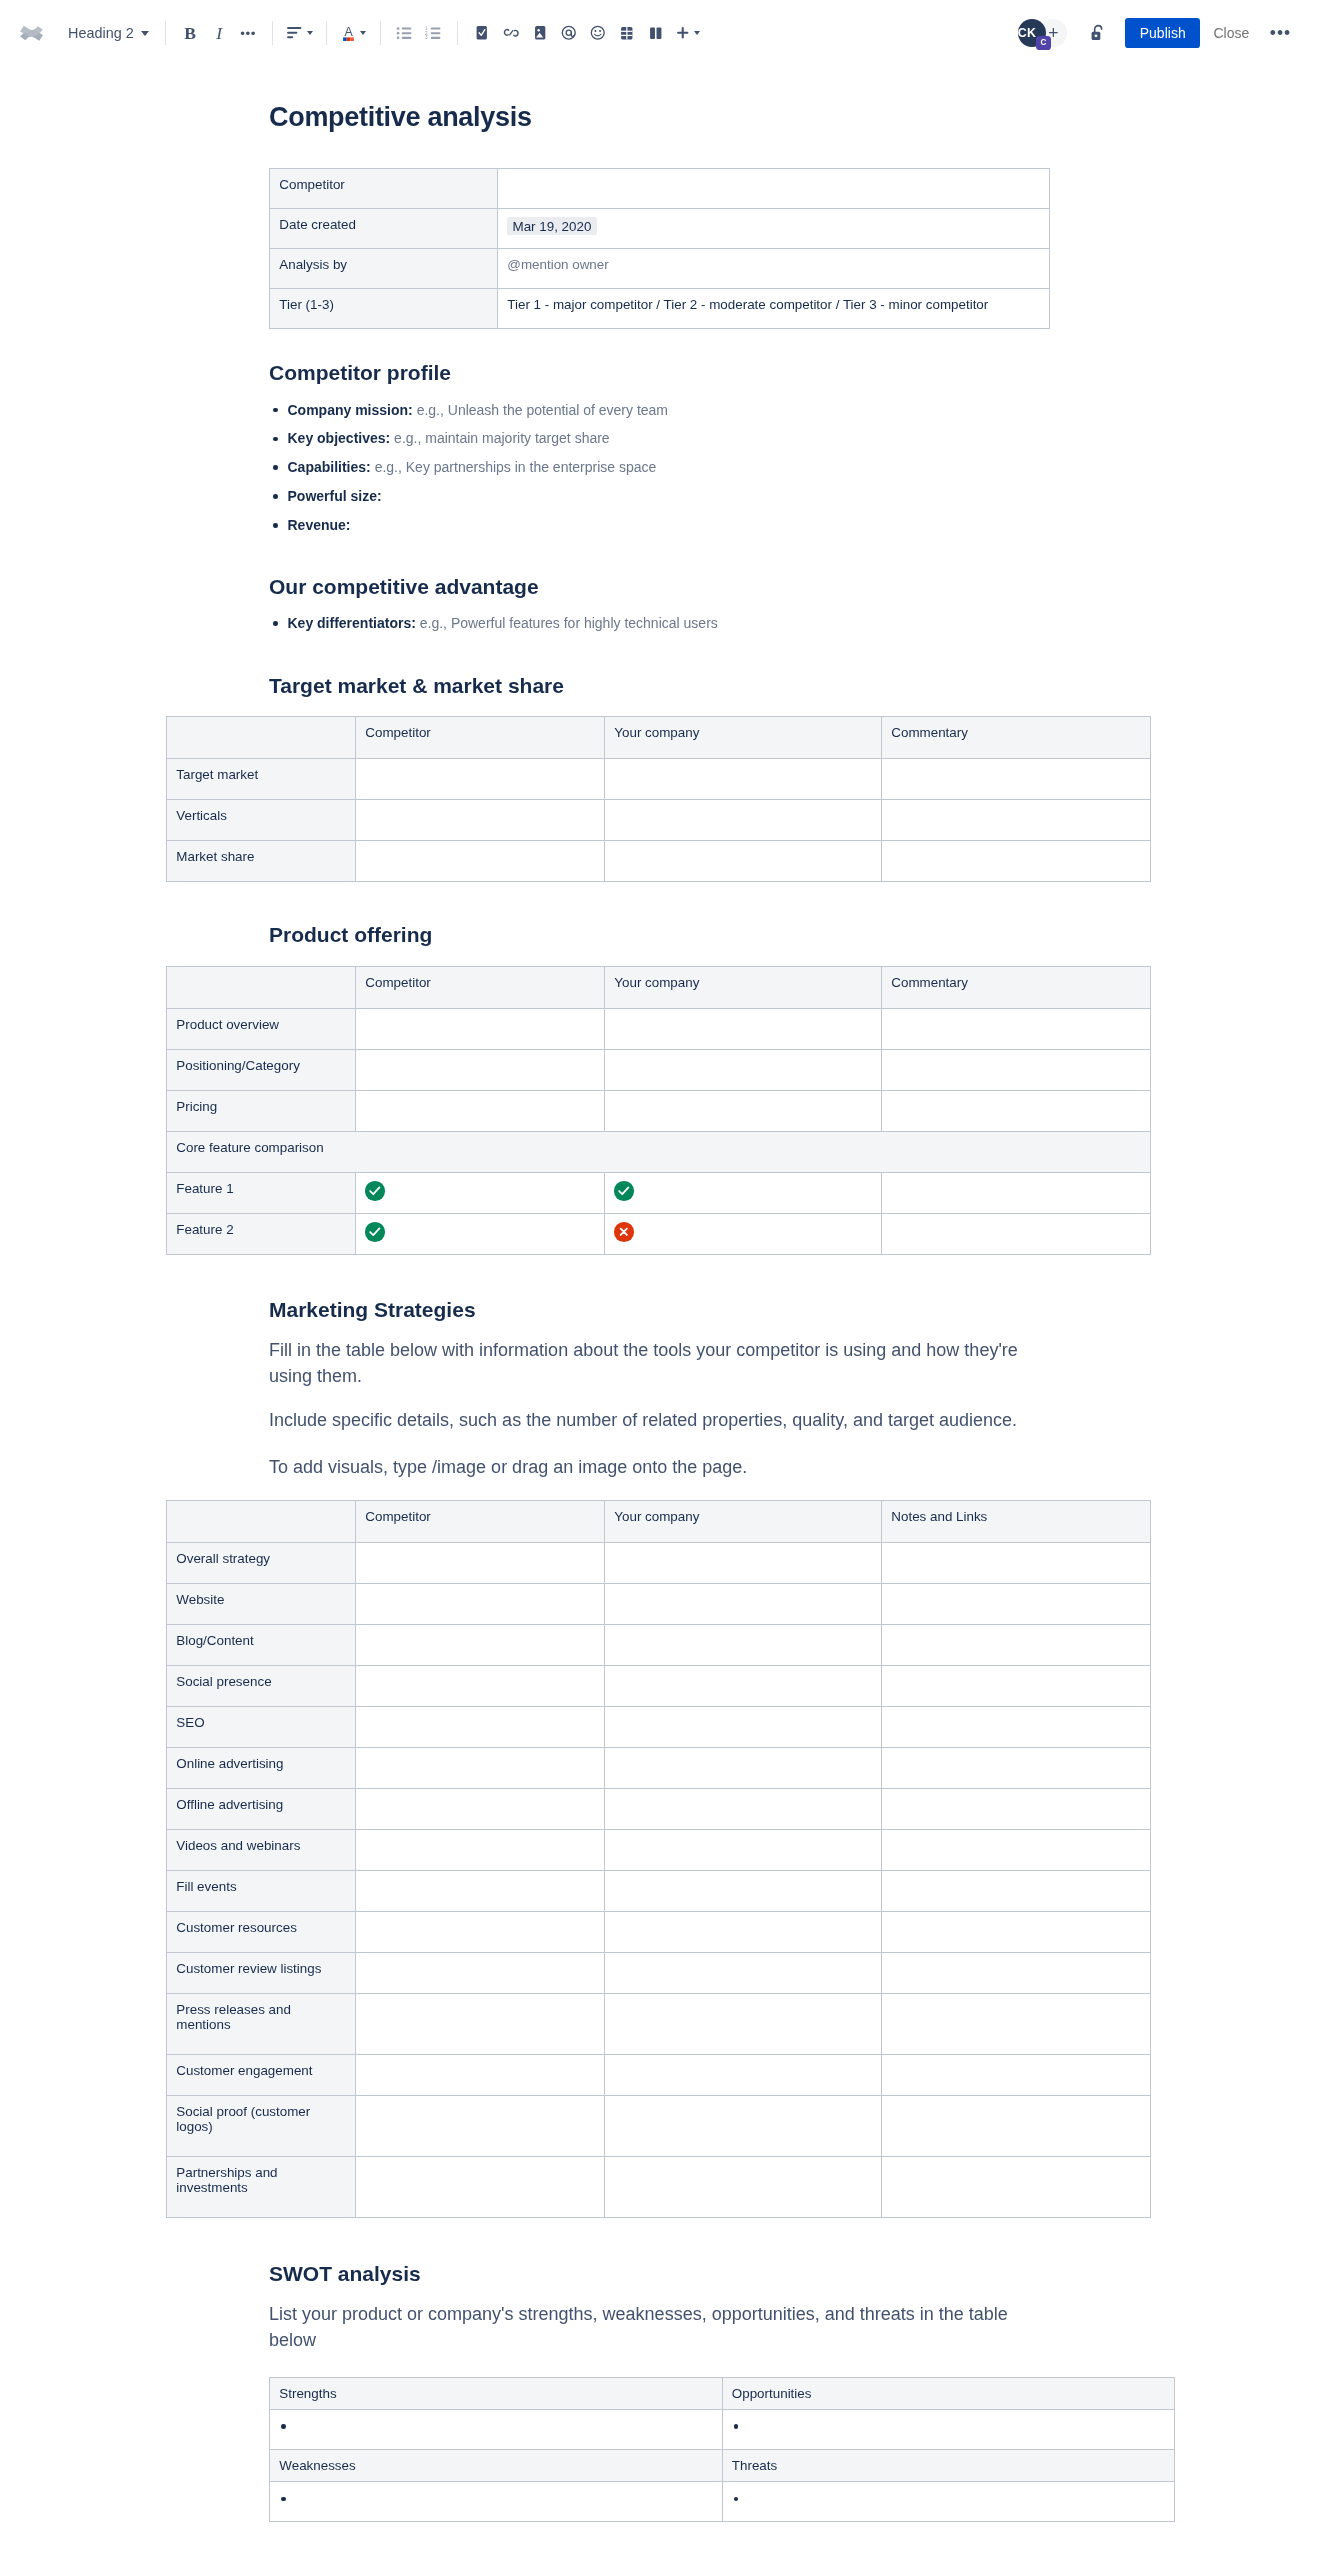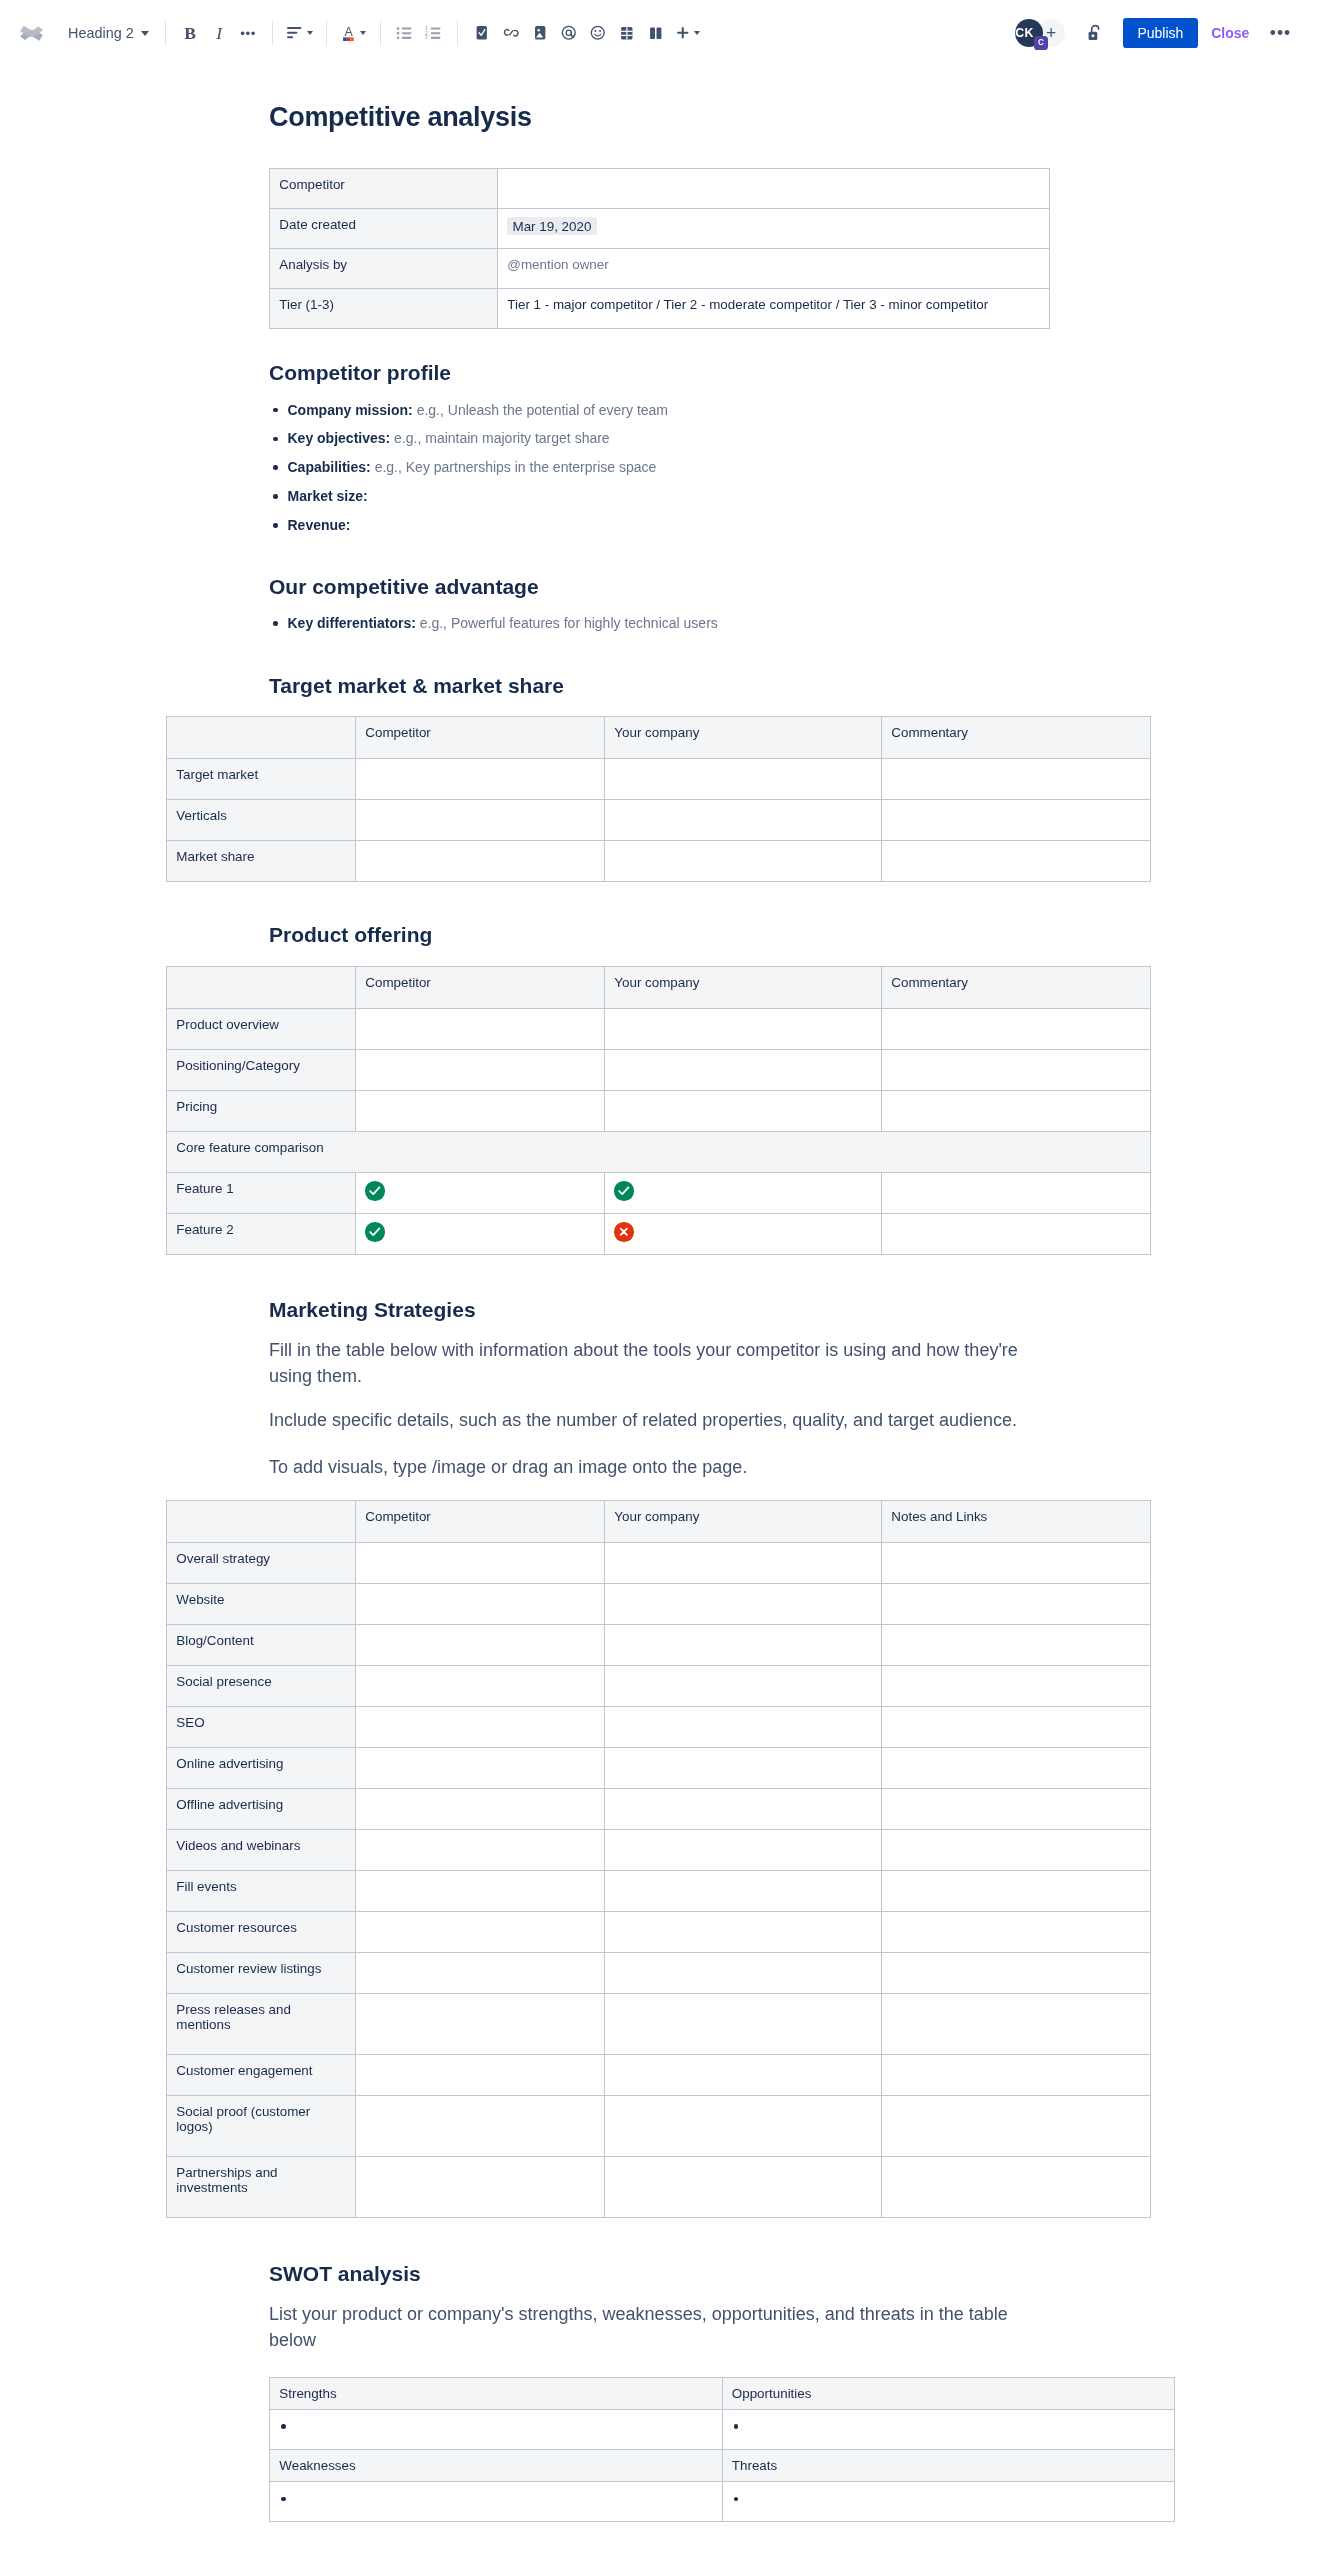--- a/index.html
+++ b/index.html
@@ -65,21 +65,21 @@
     background:#f4f5f7;color:#42526e;
     display:flex;align-items:center;justify-content:center;
     font-size:17.5px;margin-left:-6.2px;z-index:1;
   }
   .lock-btn{width:29px;height:29px;display:flex;align-items:center;justify-content:center;margin-right:13.4px;}
   .publish{
     background:#0052cc;color:#fff;border:none;border-radius:3.1px;
     font-size:14px;padding:7.2px 14.4px;cursor:pointer;
     font-family:"Liberation Sans", sans-serif;
   }
-  .close-btn{font-size:14px;color:#8b5cf6;padding:7.2px 13.4px;cursor:pointer;font-weight:bold;}
+  .close-btn{font-size:14px;color:#737373;padding:7.2px 13.4px;cursor:pointer;}
   .more-btn{font-size:17.5px;color:#42526e;padding:0 7.2px;cursor:pointer;letter-spacing:1px;}
 
   
   .page{ padding:0; }
   .doc-title{
     font-size:27px;font-weight:bold;color:#172b4d;
     margin:35px 0 0 269px; letter-spacing:-0.3px;
   }
   h2.sec{
     font-size:21px;font-weight:bold;color:#172b4d;
@@ -341,21 +341,21 @@
         <td class="muted">Tier 1 - major competitor / Tier 2 - moderate competitor / Tier 3 - minor competitor</td>
       </tr>
     </tbody>
   </table>
 
   <h2 class="sec" style="margin-top:32px;">Competitor profile</h2>
   <ul class="bullets" style="margin-top:15.5px;">
     <li><b>Company mission:</b><span> e.g., Unleash the potential of every team</span></li>
     <li><b>Key objectives:</b><span> e.g., maintain majority target share</span></li>
     <li><b>Capabilities:</b><span> e.g., Key partnerships in the enterprise space</span></li>
-    <li><b>Market size:</b><span></span></li>
+    <li><b>Powerful size:</b><span></span></li>
     <li><b>Revenue:</b><span></span></li>
   </ul>
 
   <h2 class="sec" style="margin-top:39px;">Our competitive advantage</h2>
   <ul class="bullets" style="margin-top:15.5px;">
     <li><b>Key differentiators:</b><span> e.g., Powerful features for highly technical users</span></li>
   </ul>
 
   <h2 class="sec" style="margin-top:40px;">Target market &amp; market share</h2>
   <table class="t tbl-wide">

